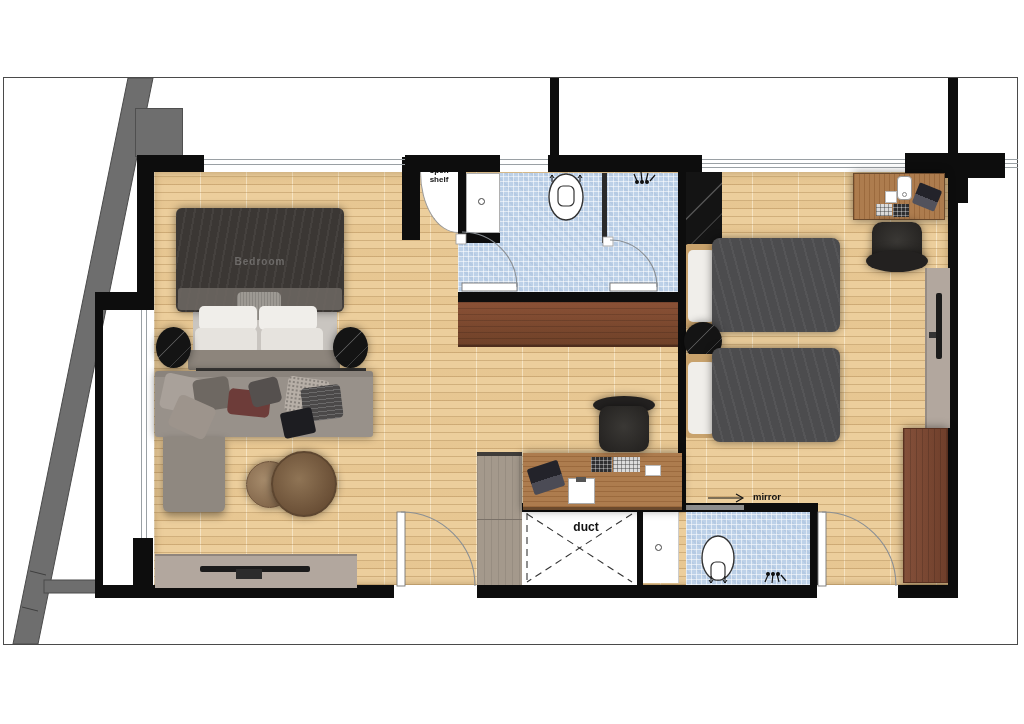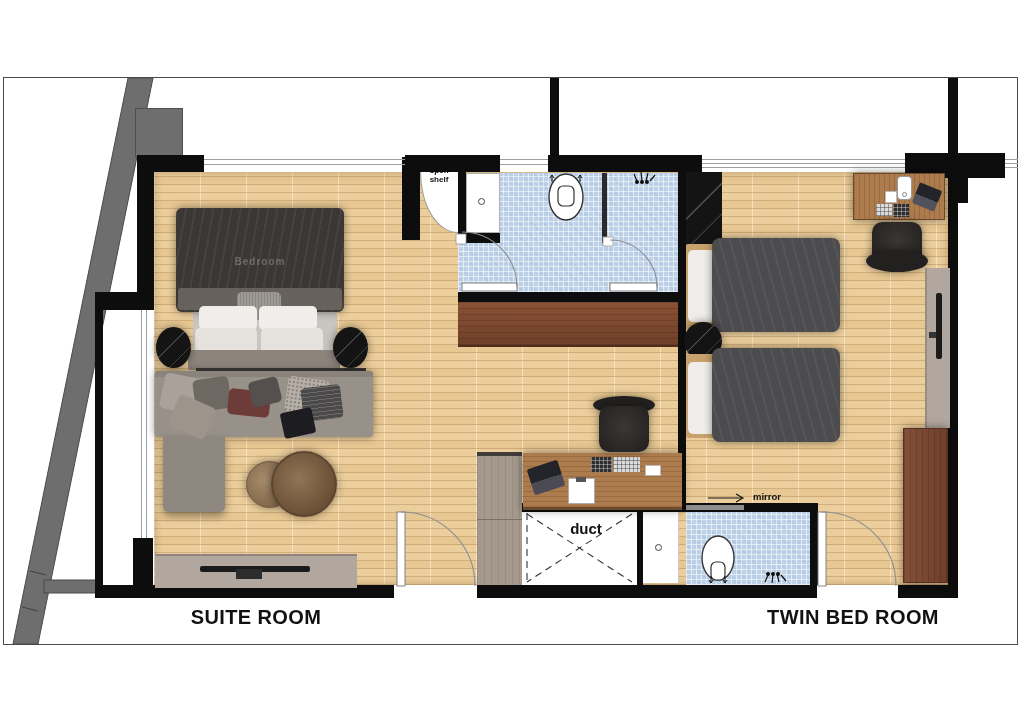--- a/index.html
+++ b/index.html
@@ -43,21 +43,21 @@
   .kb-light{background-color:#dcdcdc;background-image:
       repeating-linear-gradient(90deg, rgba(60,60,60,.45) 0 1px, transparent 1px 4px),
       repeating-linear-gradient(0deg, rgba(60,60,60,.45) 0 1px, transparent 1px 4px);}
   .chair-seat{background:radial-gradient(circle at 50% 45%, #3a3835, #262422 80%);border-radius:10px;}
   .chair-back{background:#232120;border-radius:50%;}
   .pillow{border-radius:5px;}
   
   .room-label{font-size:20px;font-weight:600;letter-spacing:.4px;color:#111;text-align:center;width:220px;}
   .small-label{color:#111;font-weight:700;}
   #open-shelf-label{font-size:8px;line-height:9px;font-weight:600;text-align:center;width:38px;}
-  #duct-label{font-size:15px;width:60px;text-align:center;}
+  #duct-label{font-size:12px;width:60px;text-align:center;}
   #mirror-label{font-size:9.5px;}
   #bed-watermark{font-size:10px;color:#cfcfcf;opacity:.33;width:168px;text-align:center;font-weight:600;letter-spacing:1px;}
   svg{position:absolute;left:0;top:0;pointer-events:none;}
 </style>
 </head>
 <body>
 
 <div id="stage">
 
   <div class="abs" id="border-frame"></div>
@@ -252,16 +252,14 @@
     </g>
 
     <g stroke="#111" stroke-width="1.1" fill="none">
       <line x1="708" y1="498" x2="742" y2="498"></line>
       <path d="M736,494 l7,4 l-7,4"></path>
     </g>
   </svg>
 
   <div class="abs small-label" id="duct-label" style="left:556px;top:520px;">duct</div>
   <div class="abs small-label" id="mirror-label" style="left:753px;top:491px;">mirror</div>
-  <div class="abs room-label" style="left:146px;top:606px;">SUITE ROOM</div>
-  <div class="abs room-label" style="left:743px;top:606px;">TWIN BED ROOM</div>
 
 </div>
 
 </body></html>

